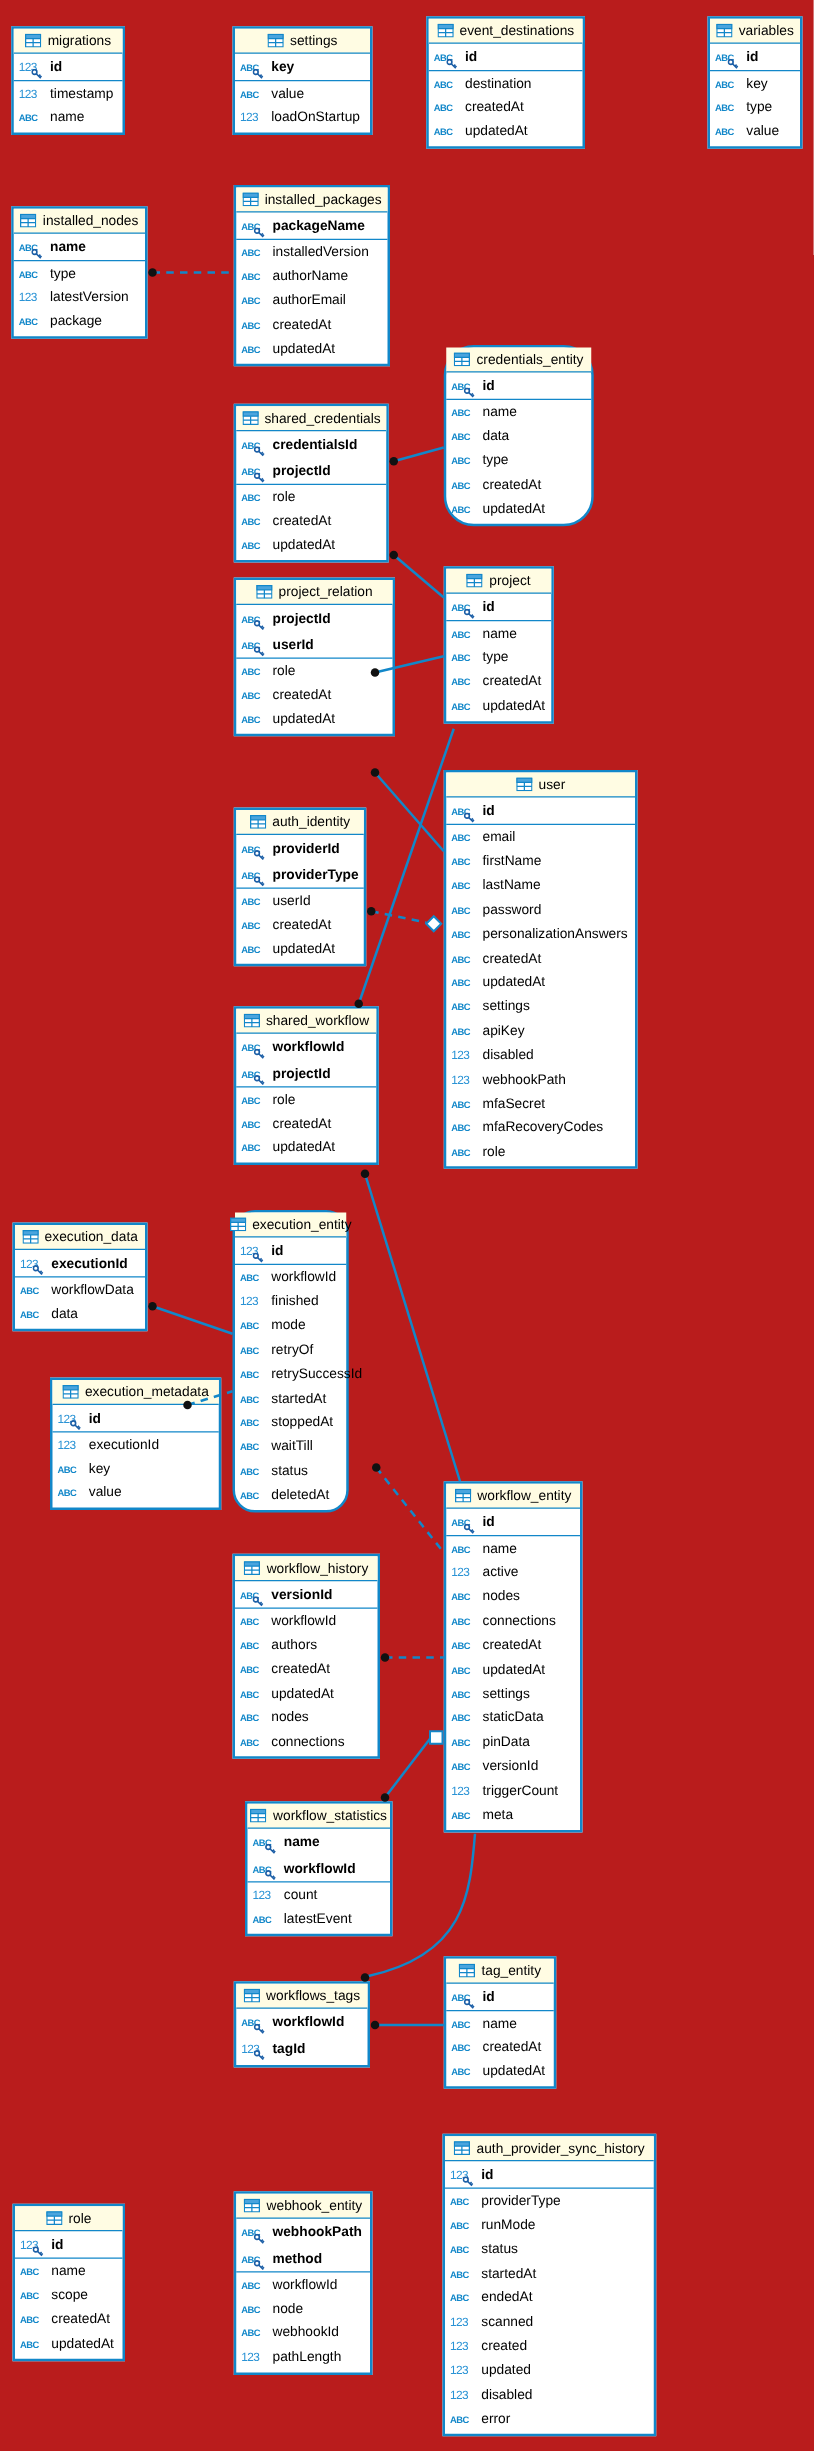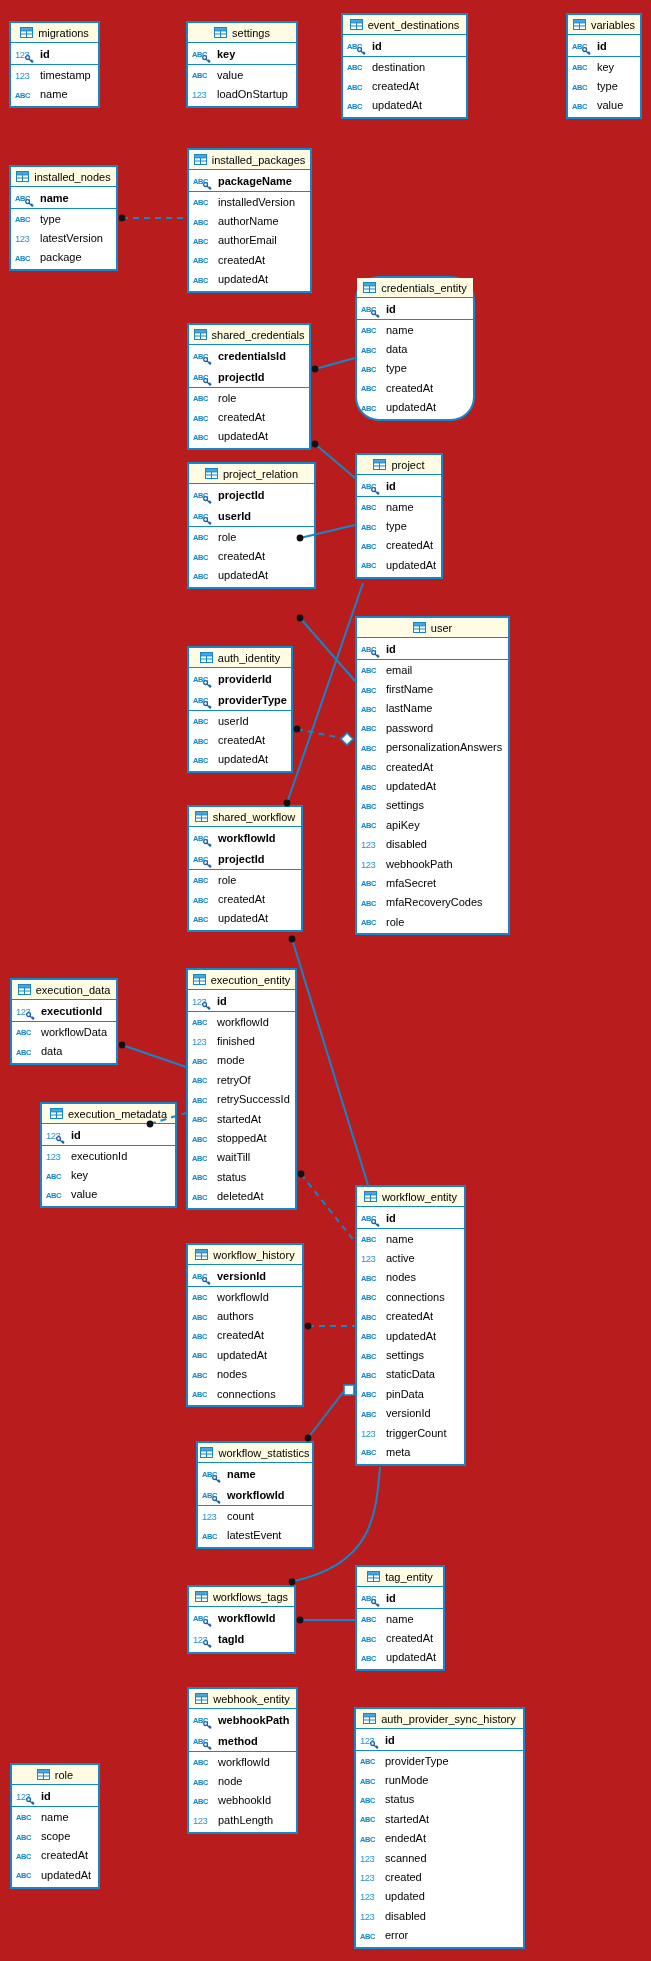--- a/index.html
+++ b/index.html
@@ -548,21 +548,21 @@
         <div class="row">
           <span class="icon"><span class="abc">ABC</span></span>
           <span class="lbl">workflowData</span>
         </div>
         <div class="row">
           <span class="icon"><span class="abc">ABC</span></span>
           <span class="lbl">data</span>
         </div>
       </div>
     </div>
-    <div class="table" style="left: 186px; top: 968px; width: 111px;">
+    <div class="table" style="left: 186px; top: 968px; width: 93px; border-radius: 18px;">
       <div class="hdr">
         <svg class="ticon" viewBox="0 0 13 11" width="13" height="11">
      <rect x="0.5" y="0.5" width="12" height="10" fill="#fff" stroke="#1287c9" stroke-width="1"></rect>
      <rect x="0.5" y="0.5" width="12" height="3.4" fill="#4aa4dd" stroke="#1287c9" stroke-width="1"></rect>
      <line x1="6.5" y1="3.9" x2="6.5" y2="10.5" stroke="#1287c9" stroke-width="1"></line>
      <line x1="0.5" y1="7" x2="12.5" y2="7" stroke="#1287c9" stroke-width="1"></line>
    </svg>
         <span class="tname">execution_entity</span>
       </div>
       <div class="row pk">
@@ -880,21 +880,21 @@
         <div class="row">
           <span class="icon"><span class="abc">ABC</span></span>
           <span class="lbl">createdAt</span>
         </div>
         <div class="row">
           <span class="icon"><span class="abc">ABC</span></span>
           <span class="lbl">updatedAt</span>
         </div>
       </div>
     </div>
-    <div class="table" style="left: 187px; top: 1687px; width: 111px;">
+    <div class="table" style="left: 187px; top: 1753px; width: 111px;">
       <div class="hdr">
         <svg class="ticon" viewBox="0 0 13 11" width="13" height="11">
      <rect x="0.5" y="0.5" width="12" height="10" fill="#fff" stroke="#1287c9" stroke-width="1"></rect>
      <rect x="0.5" y="0.5" width="12" height="3.4" fill="#4aa4dd" stroke="#1287c9" stroke-width="1"></rect>
      <line x1="6.5" y1="3.9" x2="6.5" y2="10.5" stroke="#1287c9" stroke-width="1"></line>
      <line x1="0.5" y1="7" x2="12.5" y2="7" stroke="#1287c9" stroke-width="1"></line>
    </svg>
         <span class="tname">webhook_entity</span>
       </div>
       <div class="row pk">

